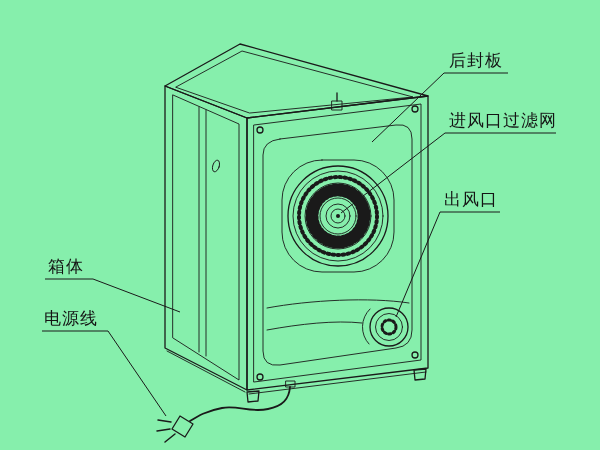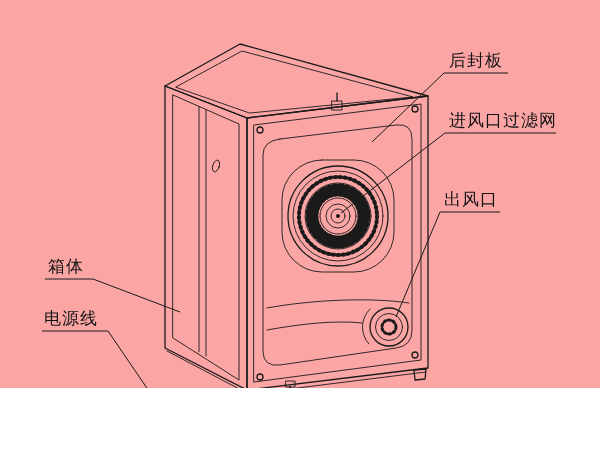--- a/index.html
+++ b/index.html
@@ -1,19 +1,19 @@
 <!DOCTYPE html>
 <html><head>
 <meta charset="utf-8">
 <style>
   html,body{margin:0;padding:0;background:#ffffff;}
   .canvas{
     position:relative;
-    width:600px;height:388px;
-    background:#fca5a5;
+    width:600px;height:450px;
+    background:#86efac;
     overflow:hidden;
     font-family:"Liberation Sans","DejaVu Sans",sans-serif;
   }
   svg{position:absolute;left:0;top:0;}
   .callout{
     font-size:17px;
     fill:#141414;
     font-family:"Liberation Sans","DejaVu Sans",sans-serif;
     letter-spacing:1px;
   }

